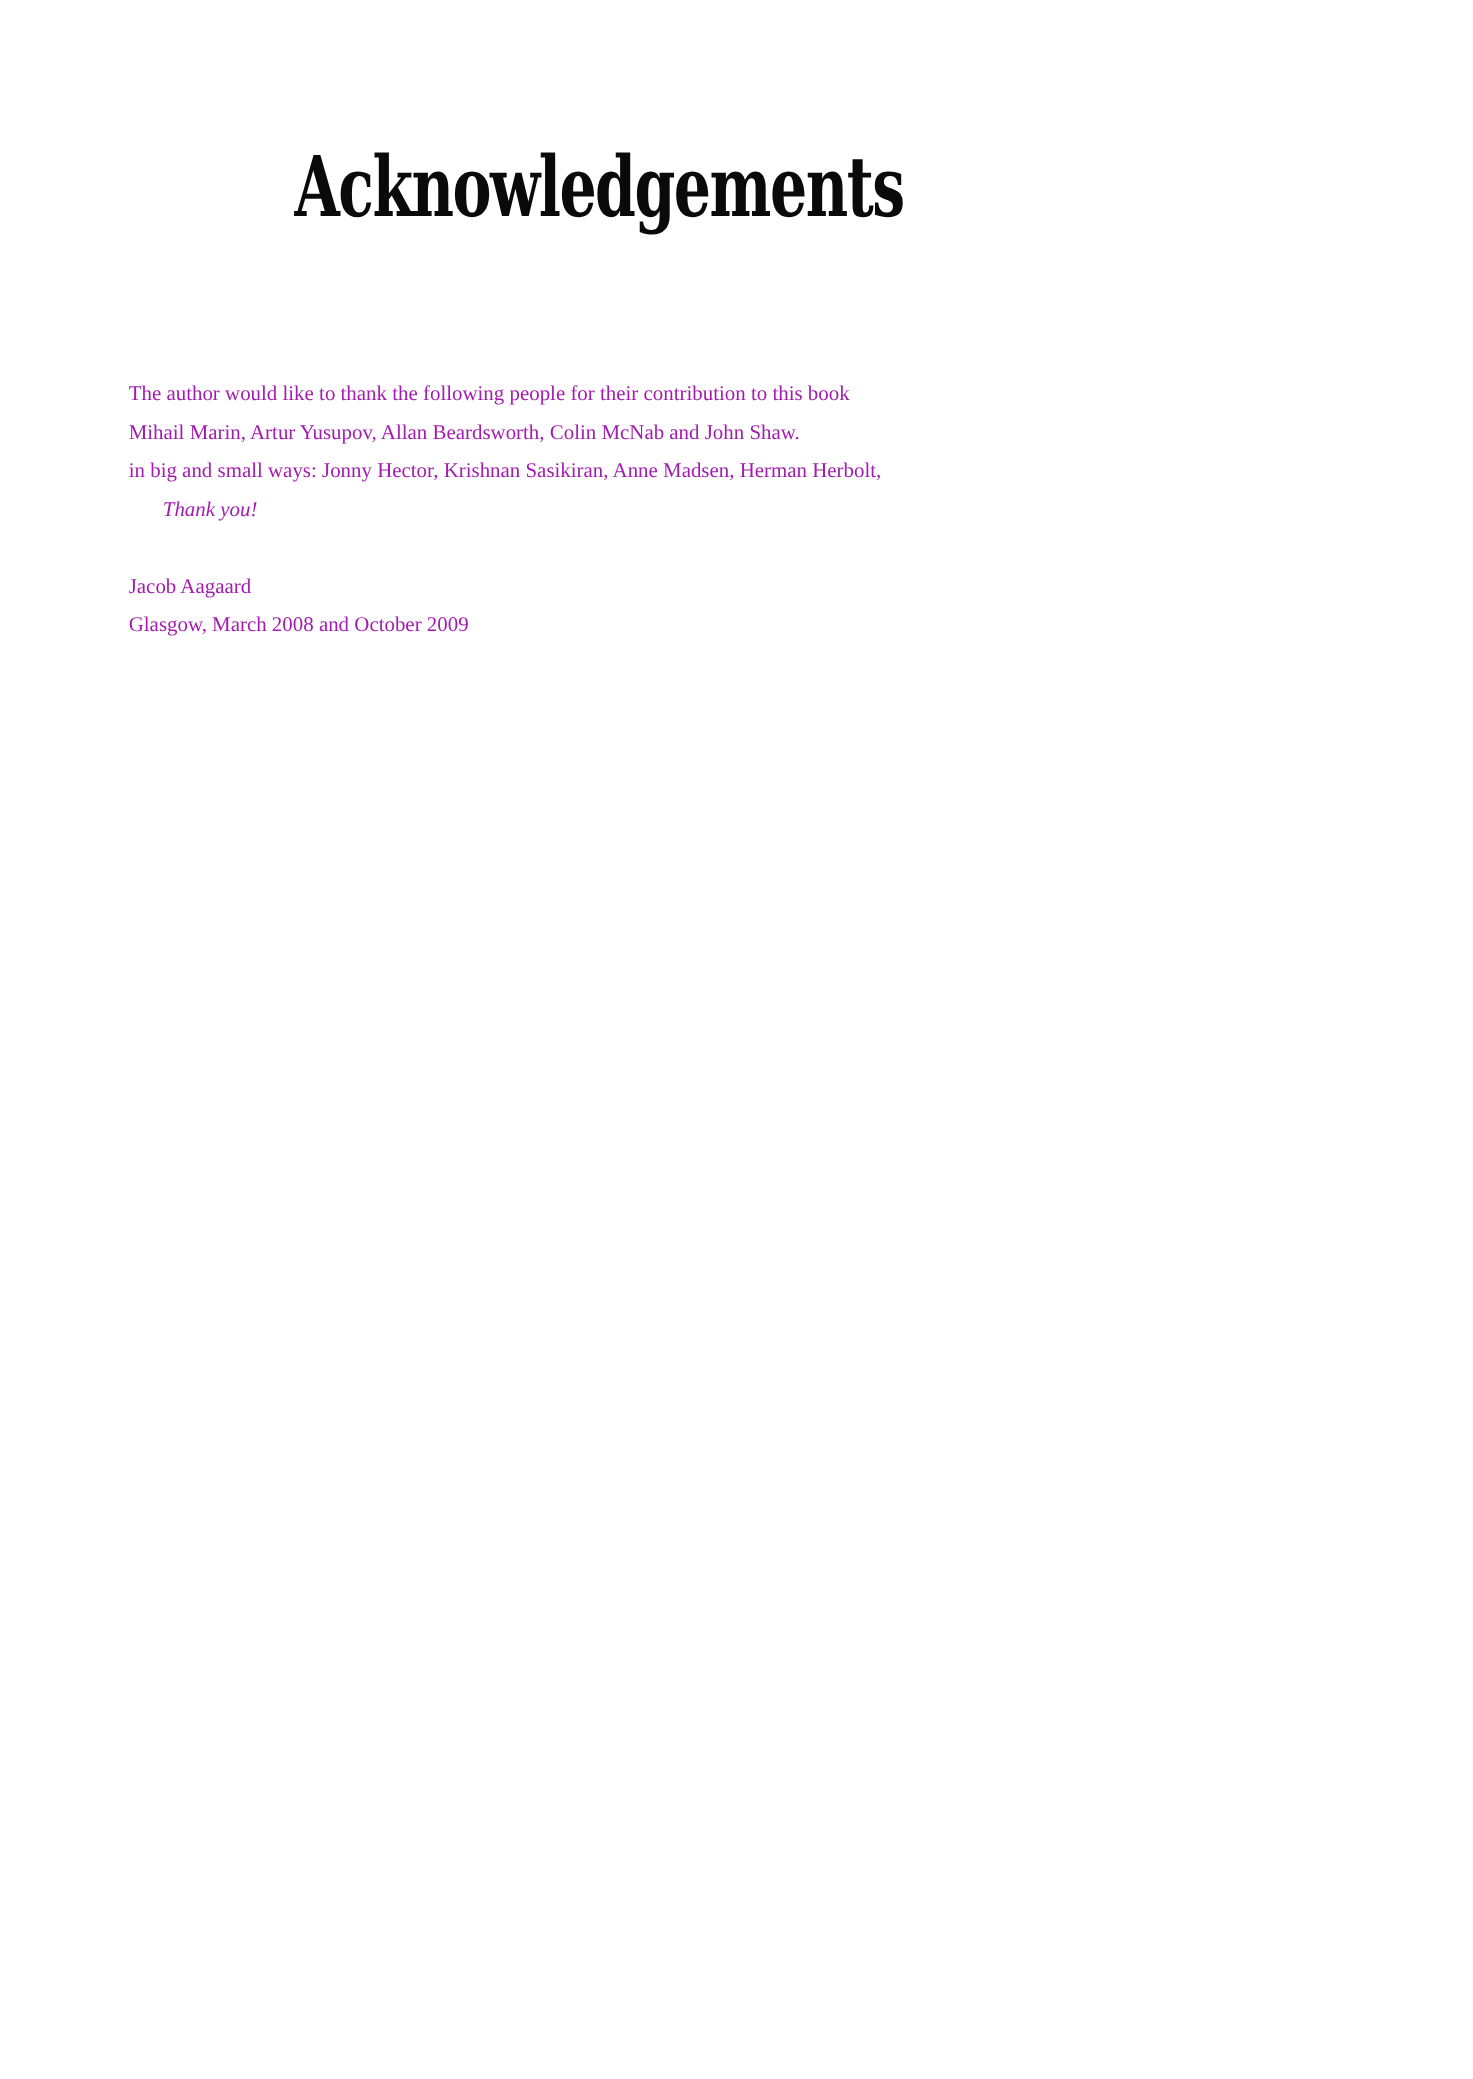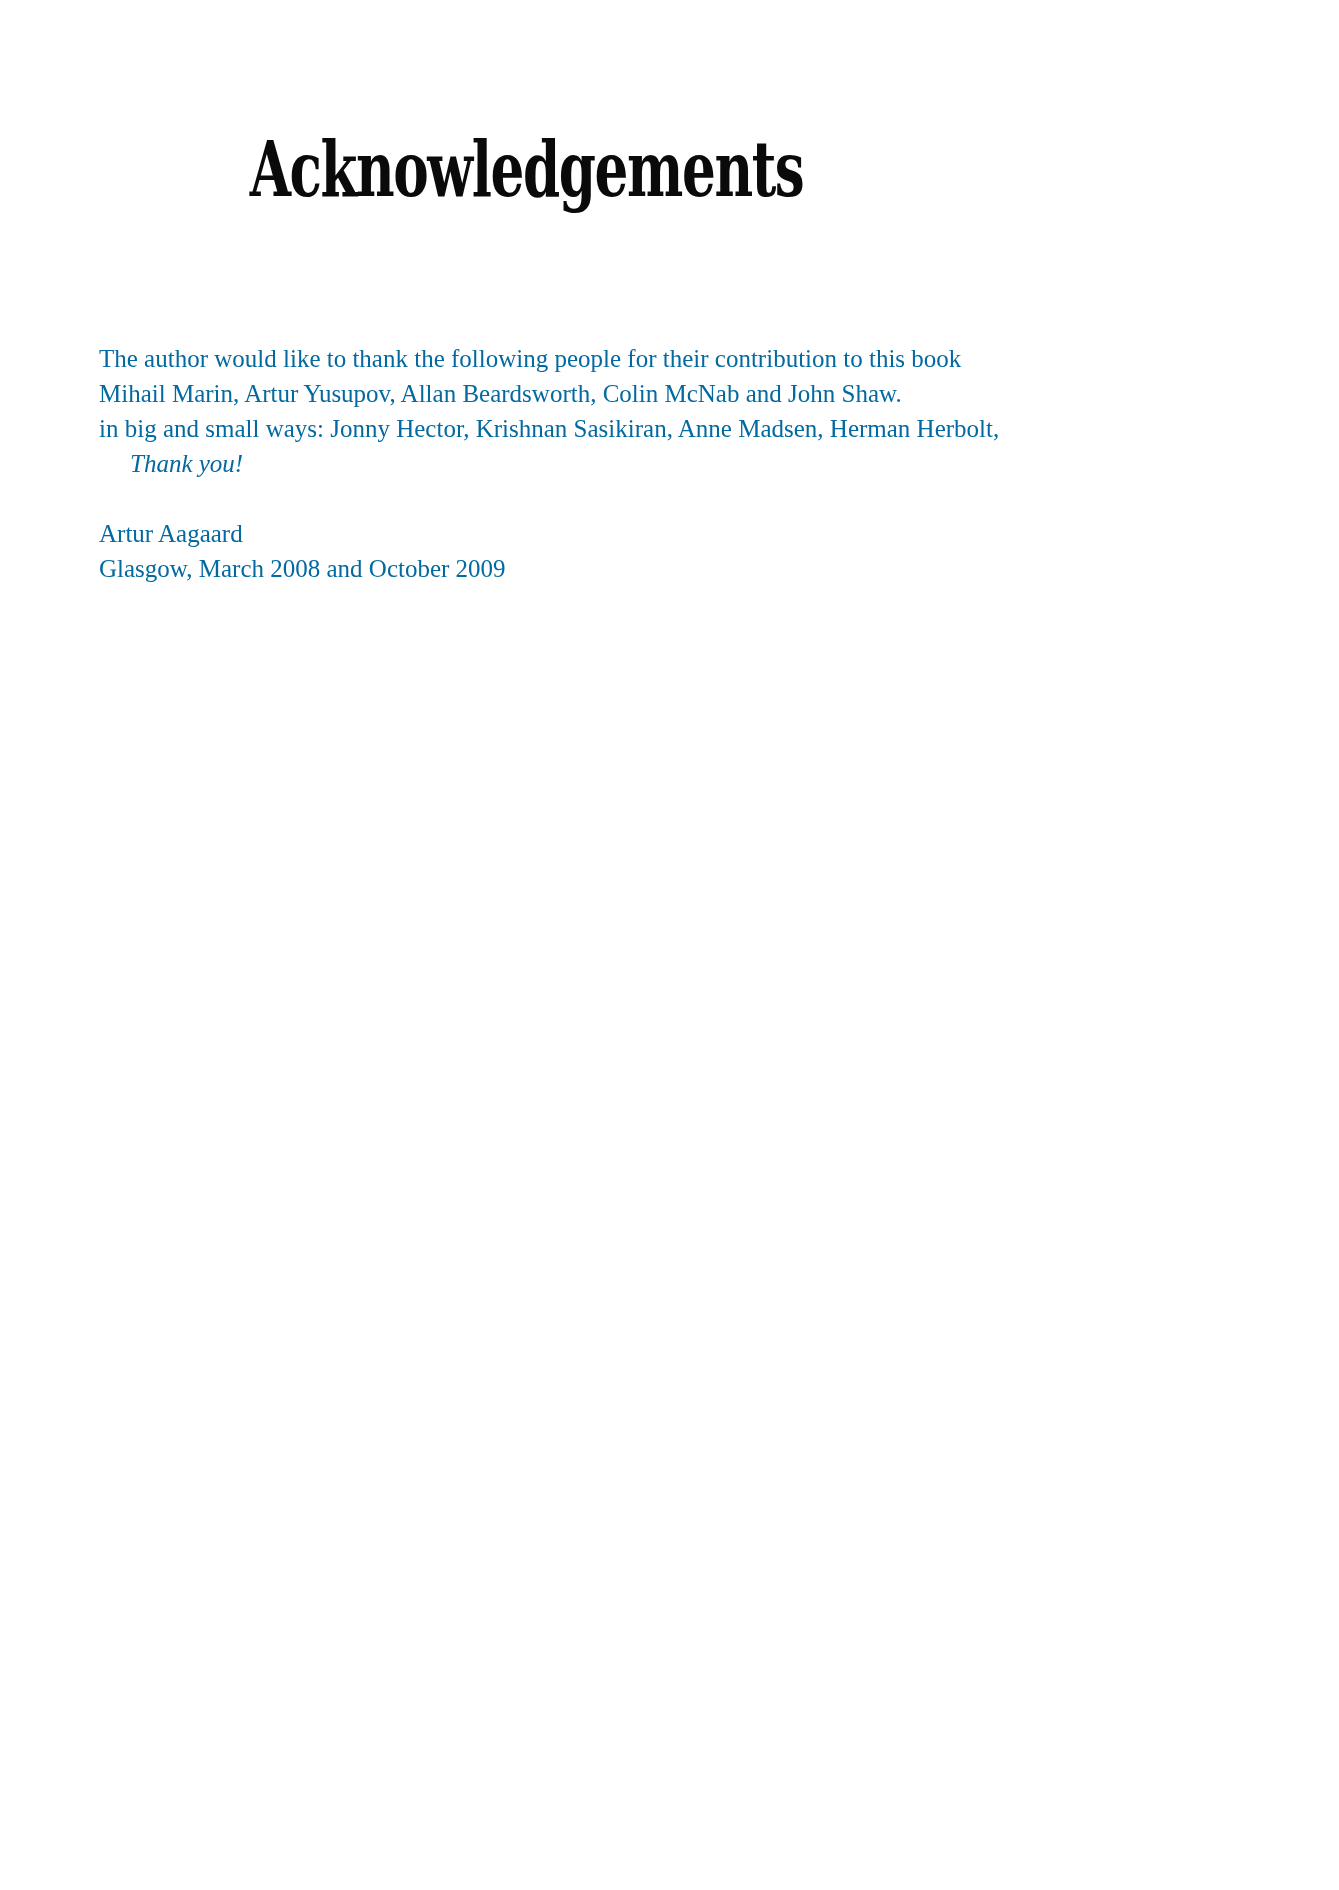--- a/index.html
+++ b/index.html
@@ -10,21 +10,21 @@
   body {
     width: 1339px;
     height: 1890px;
     position: relative;
     font-family: "Liberation Serif", serif;
     color: #111111;
     overflow: hidden;
   }
   .page {
     position: absolute;
-    left: 99px;
+    left: 117px;
     top: 0;
     width: 856px;
     height: 100%;
   }
   .title-wrap {
     position: absolute;
     left: 0;
     top: 128px;
     width: 100%;
     text-align: center;
@@ -40,23 +40,23 @@
     transform: scaleX(0.70);
     transform-origin: 50% 50%;
     color: #0a0a0a;
     white-space: nowrap;
   }
   .body-text {
     position: absolute;
     left: 0;
     top: 341px;
     width: 100%;
-    font-size: 25px;
+    font-size: 19px;
     line-height: 35px;
-    color: #0369a1;
+    color: #a21caf;
   }
   .para-line {
     white-space: nowrap;
   }
   .thank-you-line {
     padding-left: 31px;
     white-space: nowrap;
     font-style: italic;
   }
   .signature-block {
@@ -78,19 +78,19 @@
   <div class="body-text">
 
     <div class="paragraph">
       <div class="para-line">The author would like to thank the following people for their contribution to this book</div>
       <div class="para-line">Mihail Marin, Artur Yusupov, Allan Beardsworth, Colin McNab and John Shaw.</div>
       <div class="para-line">in big and small ways: Jonny Hector, Krishnan Sasikiran, Anne Madsen, Herman Herbolt,</div>
       <div class="thank-you-line">Thank you!</div>
     </div>
 
     <div class="signature-block">
-      <div class="sig-line">Artur Aagaard</div>
+      <div class="sig-line">Jacob Aagaard</div>
       <div class="sig-line">Glasgow, March 2008 and October 2009</div>
     </div>
 
   </div>
 
 </div>
 
 </body></html>

